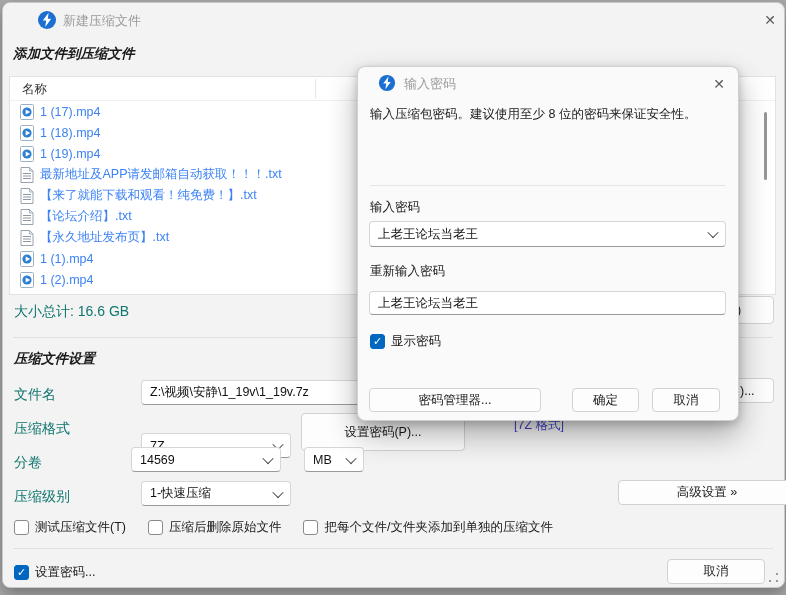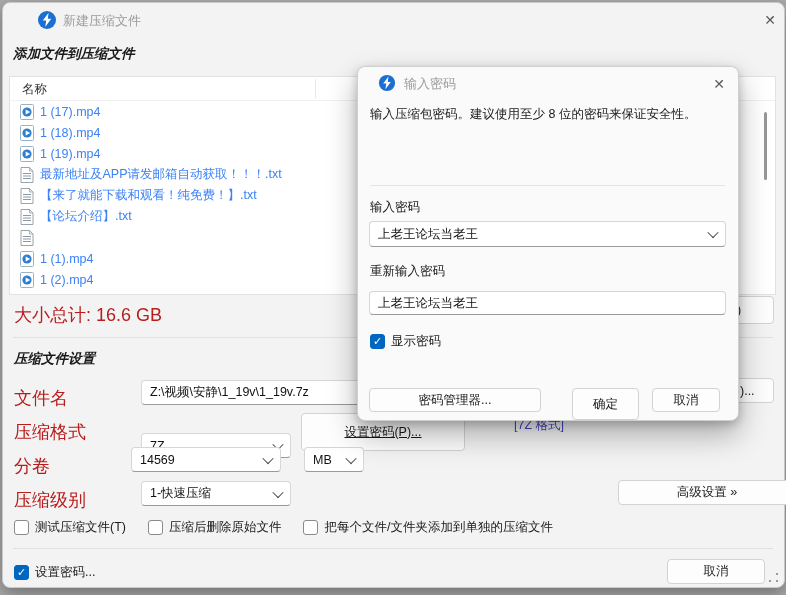--- a/index.html
+++ b/index.html
@@ -4,21 +4,21 @@
 <style>
   html,body{margin:0;padding:0;}
   body{font-family:"Liberation Sans","DejaVu Sans",sans-serif;}
   .stage{position:relative;width:786px;height:595px;background:#ababab;overflow:hidden;}
   .win{position:absolute;left:2px;top:2px;width:781px;height:584px;background:#f3f3f3;
        border:1px solid #c9c9c9;border-radius:8px;box-shadow:0 6px 18px rgba(0,0,0,.35);}
   .abs{position:absolute;}
   .title-text{font-size:13px;color:#9b9b9b;}
   .close-x{font-size:14px;color:#5a5a5a;width:26px;height:22px;display:flex;align-items:center;justify-content:center;cursor:default;}
   .section-h{font-size:13.5px;font-weight:bold;color:#1a1a1a;font-style:italic;}
-  .lbl{font-size:18px;color:#b91c1c;}
+  .lbl{font-size:14px;color:#0f766e;}
   .small{font-size:12.5px;color:#1a1a1a;}
 
   .list-panel{background:#ffffff;border:1px solid #e2e2e2;}
   .list-header{position:absolute;left:0;top:0;right:0;height:23px;border-bottom:1px solid #f0f0f0;}
   .list-header .hname{position:absolute;left:12px;top:4px;font-size:12.5px;color:#333;}
   .col-div{position:absolute;left:305px;top:2px;width:1px;height:19px;background:#e6e6e6;}
   .list-body{position:absolute;left:0;top:24px;right:0;bottom:0;overflow:hidden;}
   .file-row{display:flex;align-items:center;height:21px;padding-left:10px;gap:6px;}
   .file-row svg{flex:0 0 auto;}
   .fname{font-size:12.5px;color:#3b82f6;white-space:nowrap;}
@@ -123,20 +123,21 @@
     <path d="M3 6.5h8M3 9h8M3 11.5h8" stroke="#8b98a5" fill="none"></path>
   </svg>
 <span class="fname">【论坛介绍】.txt</span>
           </div>
           <div class="file-row">
   <svg width="14" height="16" viewBox="0 0 14 16">
     <path d="M1 .5h8.5L13 4v11.5H1z" fill="#ffffff" stroke="#9aa3ad"></path>
     <path d="M9.5 .5 13 4H9.5z" fill="#e8edf2" stroke="#9aa3ad" stroke-width=".8"></path>
     <path d="M3 6.5h8M3 9h8M3 11.5h8" stroke="#8b98a5" fill="none"></path>
   </svg>
+<span class="fname">【永久地址发布页】.txt</span>
           </div>
           <div class="file-row">
   <svg width="14" height="16" viewBox="0 0 14 16">
     <rect x="0.5" y="0.5" width="13" height="15" rx="1" fill="#ffffff" stroke="#9ab0c4"></rect>
     <circle cx="7" cy="8" r="4.6" fill="#2f7fd0"></circle>
     <path d="M5.7 5.6 10.2 8 5.7 10.4z" fill="#ffffff"></path>
   </svg>
 <span class="fname">1 (1).mp4</span>
           </div>
           <div class="file-row">
@@ -160,21 +161,21 @@
 
     <div class="abs lbl" style="left:11px;top:383px;">文件名</div>
     <input class="abs raw" style="left: 138px; top: 377px; width: 560px; height: 25px;" value="Z:\视频\安静\1_19v\1_19v.7z">
     <div class="abs btn frag" style="left:698px;top:375px;width:73px;height:25px;padding-left:38px;">)...</div>
 
     <div class="abs lbl" style="left:11px;top:417px;">压缩格式</div>
     <div class="abs combo" style="left:138px;top:410px;width:150px;height:25px;margin-top:20px;">
       <span>7Z</span>
       <span class="chev"></span>
     </div>
-    <div class="abs btn" style="left:298px;top:410px;width:164px;height:38px;text-decoration:underline;">设置密码(P)...</div>
+    <div class="abs btn" style="left:298px;top:410px;width:164px;height:38px;">设置密码(P)...</div>
     <div class="abs link" style="left:476px;top:414px;">[7Z 格式]</div>
 
     <div class="abs lbl" style="left:11px;top:451px;">分卷</div>
     <div class="abs combo" style="left:128px;top:444px;width:150px;height:25px;">
       <span>14569</span>
       <span class="chev"></span>
     </div>
     <div class="abs combo" style="left:301px;top:444px;width:60px;height:25px;">
       <span>MB</span>
       <span class="chev"></span>
@@ -234,17 +235,17 @@
 
     <div class="abs small" style="left:12px;top:196px;">重新输入密码</div>
     <input class="abs raw" style="left: 11px; top: 224px; width: 357px; height: 24px;" value="上老王论坛当老王">
 
     <label class="abs opt" style="left:12px;top:266px;">
       <span class="cb checked"></span>
       <span class="opt-label">显示密码</span>
     </label>
 
     <div class="abs btn" style="left:11px;top:321px;width:172px;height:24px;">密码管理器...</div>
-    <div class="abs btn" style="left:214px;top:321px;width:67px;height:32px;">确定</div>
+    <div class="abs btn" style="left:214px;top:321px;width:67px;height:24px;">确定</div>
     <div class="abs btn" style="left:294px;top:321px;width:68px;height:24px;">取消</div>
   </div>
 
 </div>
 
 </body></html>

